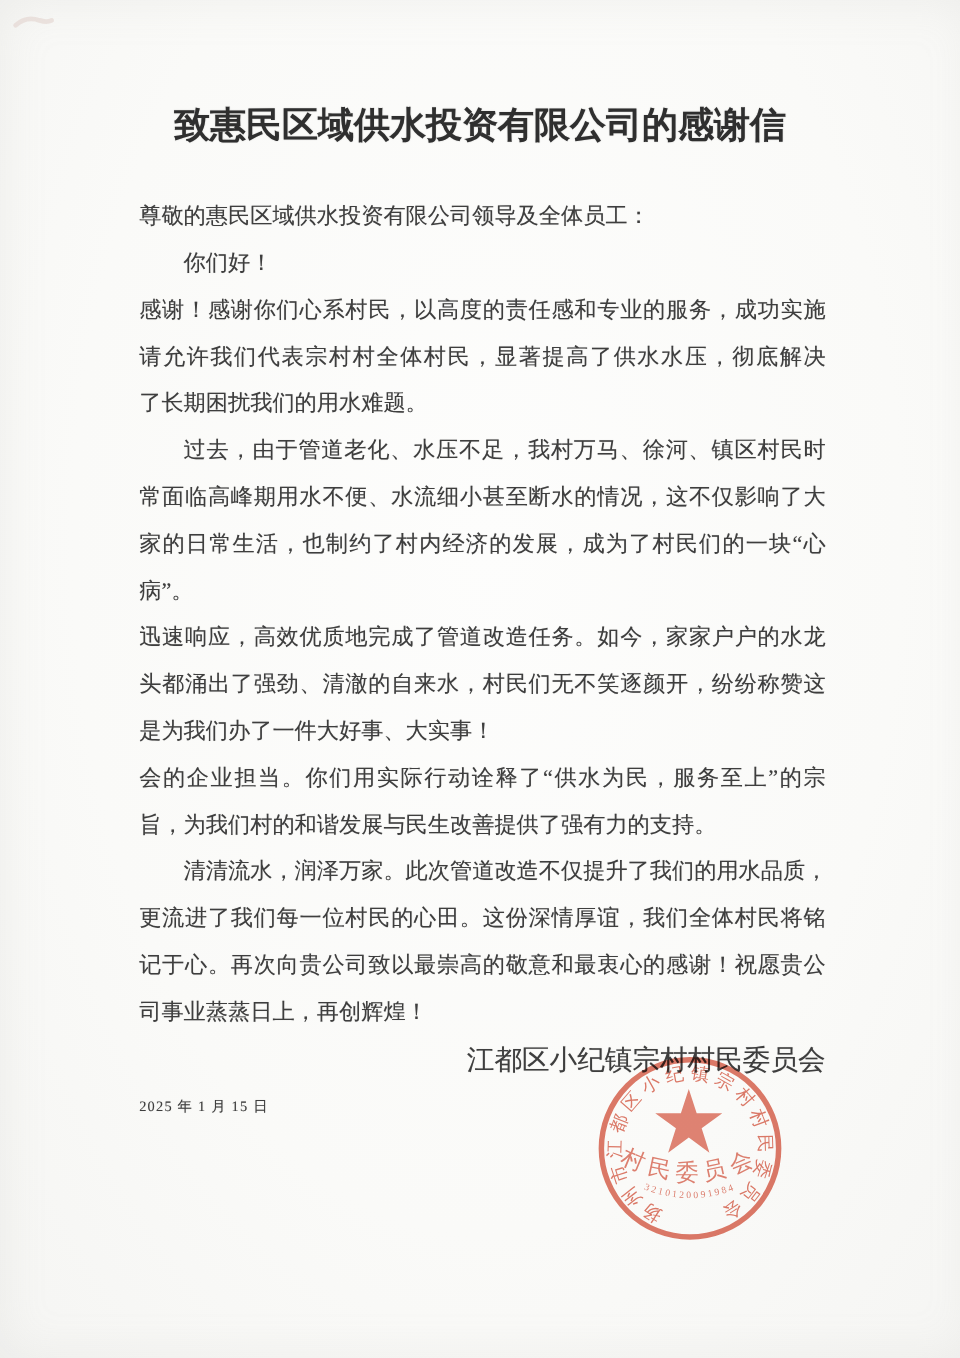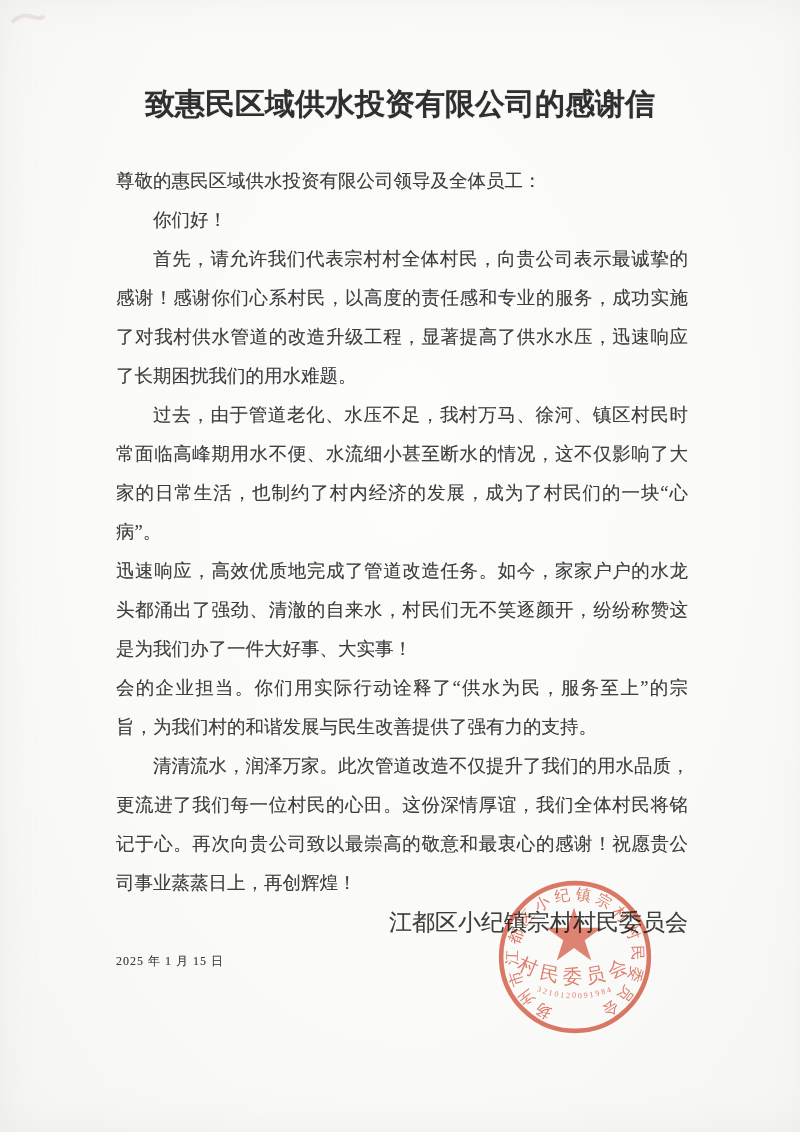--- a/index.html
+++ b/index.html
@@ -69,23 +69,22 @@
     <path d="M 5 16 q 9 -8 20 -4 q 6 2 10 0" fill="none" stroke="#ddc9c3" stroke-width="4" stroke-linecap="round"></path>
   </svg>
 
   <h1 class="title">致惠民区域供水投资有限公司的感谢信</h1>
 
   <div class="body">
     <div class="line">尊敬的惠民区域供水投资有限公司领导及全体员工：</div>
     <div class="line indent">你们好！</div>
 
     <div id="paragraphs">
-        <div class="line indent just">首先，请允许我们代表宗村村全体村民，向贵公司表示最诚挚的</div>
         <div class="line just">感谢！感谢你们心系村民，以高度的责任感和专业的服务，成功实施</div>
-        <div class="line just">了对我村供水管道的改造升级工程，显著提高了供水水压，迅速响应</div>
+        <div class="line just">请允许我们代表宗村村全体村民，显著提高了供水水压，彻底解决</div>
         <div class="line">了长期困扰我们的用水难题。</div>
         <div class="line indent just">过去，由于管道老化、水压不足，我村万马、徐河、镇区村民时</div>
         <div class="line just">常面临高峰期用水不便、水流细小甚至断水的情况，这不仅影响了大</div>
         <div class="line just">家的日常生活，也制约了村内经济的发展，成为了村民们的一块“心</div>
         <div class="line">病”。</div>
         <div class="line just">迅速响应，高效优质地完成了管道改造任务。如今，家家户户的水龙</div>
         <div class="line just">头都涌出了强劲、清澈的自来水，村民们无不笑逐颜开，纷纷称赞这</div>
         <div class="line">是为我们办了一件大好事、大实事！</div>
         <div class="line just">会的企业担当。你们用实际行动诠释了“供水为民，服务至上”的宗</div>
         <div class="line">旨，为我们村的和谐发展与民生改善提供了强有力的支持。</div>

